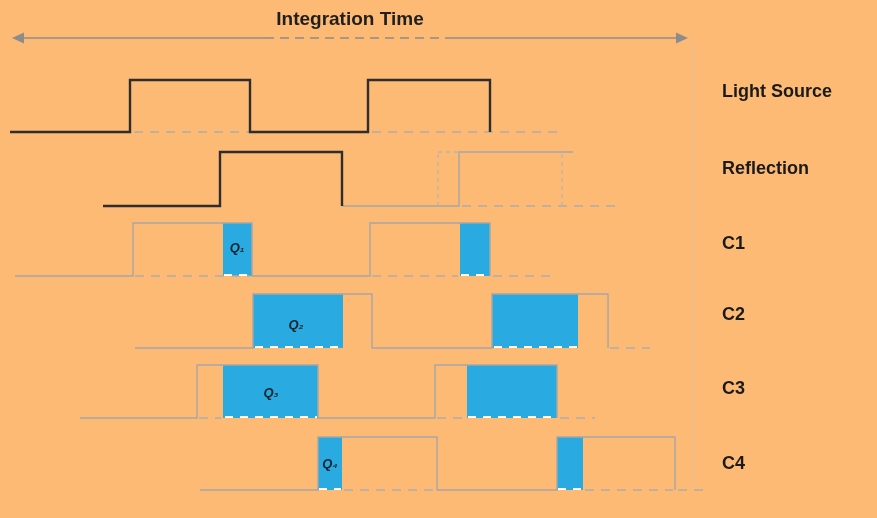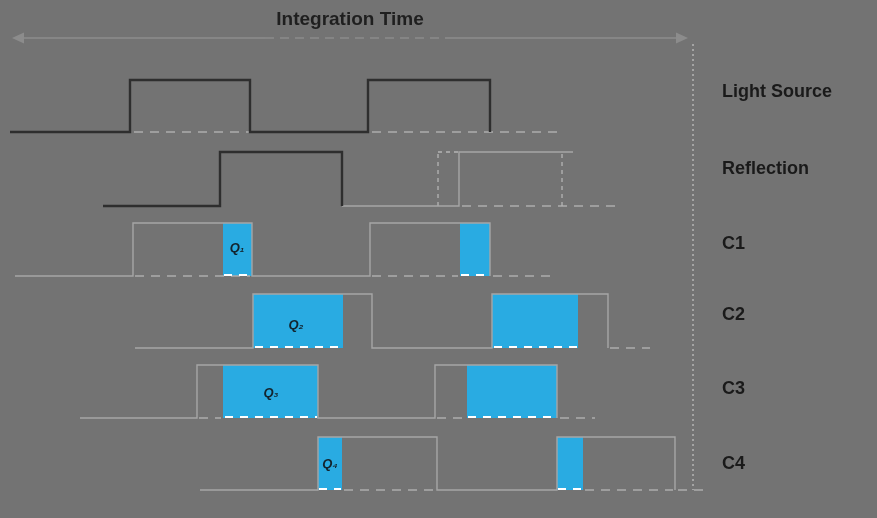--- a/index.html
+++ b/index.html
@@ -1,17 +1,17 @@
 <!DOCTYPE html>
 <html><head>
 <meta charset="utf-8">
 <style>
   html,body{margin:0;padding:0;background:#ffffff;}
   .canvas{
-    position:relative;width:877px;height:518px;background:#737373;overflow:hidden;
+    position:relative;width:877px;height:518px;background:#fdba74;overflow:hidden;
     font-family:"Liberation Sans", sans-serif;
   }
   svg{display:block;}
   .title-text{
     font-family:"Liberation Sans", sans-serif;
     font-size:19px;font-weight:bold;fill:#1f1f1f;
   }
   .row-label{
     font-family:"Liberation Sans", sans-serif;
     font-size:18px;font-weight:bold;fill:#1a1a1a;

